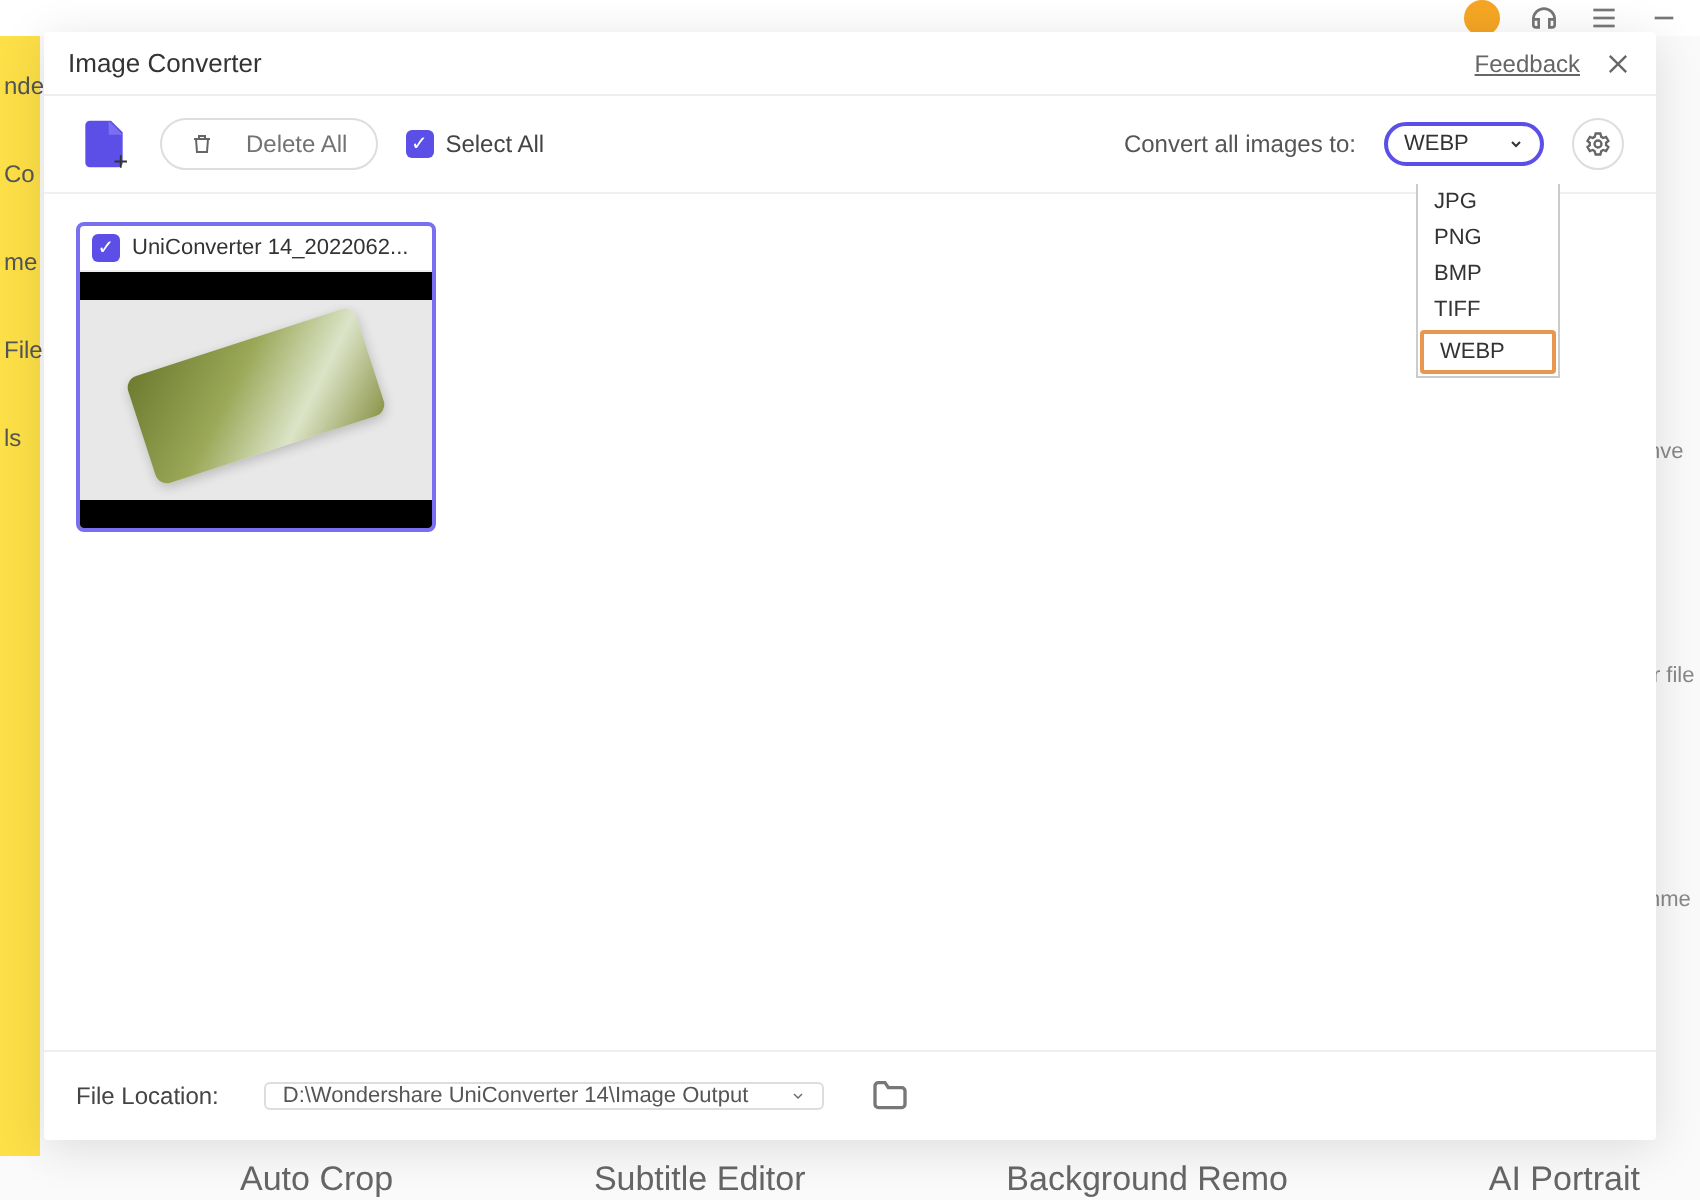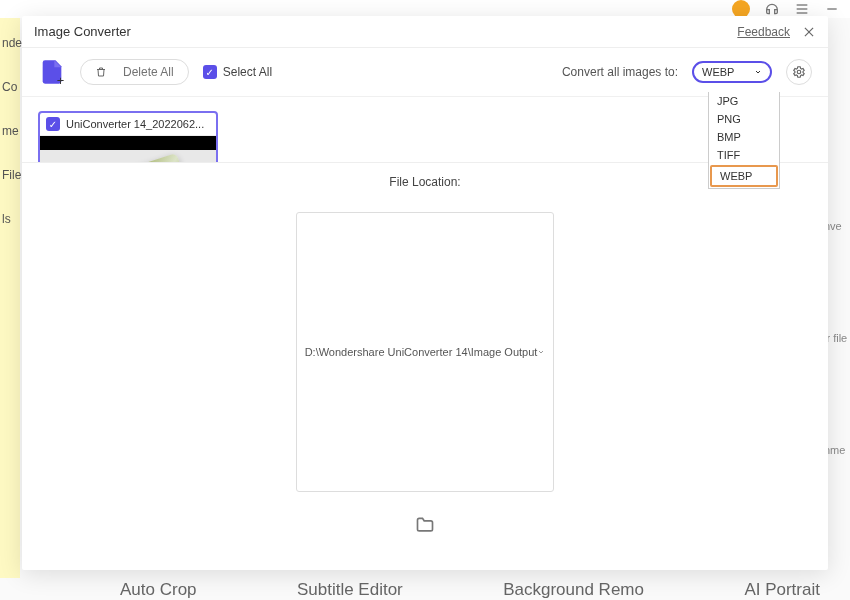--- a/index.html
+++ b/index.html
@@ -2,21 +2,21 @@
 <html><head>
 <meta charset="utf-8">
 <style>
 * { box-sizing: border-box; margin: 0; padding: 0; font-family: -apple-system, Segoe UI, Arial, sans-serif; }
 body { width: 850px; height: 600px; background: #f5f5f7; overflow: hidden; position: relative; }
 
 .bg-app { position: absolute; inset: 0; background: #fafafa; }
 .bg-topbar { position: absolute; top: 0; right: 0; left: 0; height: 18px; background: #fff; display: flex; justify-content: flex-end; align-items: center; gap: 14px; padding-right: 10px; }
 .bg-topbar .avatar { width: 18px; height: 18px; border-radius: 50%; background: #f5a623; }
 .bg-topbar .ico { width: 16px; height: 16px; color: #777; }
-.bg-left { position: absolute; left: 0; top: 18px; width: 20px; height: 560px; background: #fef9c3; display: flex; flex-direction: column; font-size: 12px; color: #555; padding-top: 18px; gap: 30px; }
+.bg-left { position: absolute; left: 0; top: 18px; width: 20px; height: 560px; background: #fde047; display: flex; flex-direction: column; font-size: 12px; color: #555; padding-top: 18px; gap: 30px; }
 .bg-left div { padding-left: 2px; }
 .bg-right { position: absolute; right: 2px; top: 220px; width: 24px; font-size: 11px; color: #888; }
 .bg-right div { margin-bottom: 100px; }
 .bg-bottom { position: absolute; bottom: 0; left: 100px; right: 10px; height: 20px; display: flex; justify-content: space-between; font-size: 17px; color: #666; padding: 0 20px; }
 
 .modal { position: absolute; left: 22px; top: 16px; right: 22px; bottom: 30px; background: #fff; border-radius: 2px; box-shadow: 0 4px 24px rgba(0,0,0,0.12); display: flex; flex-direction: column; }
 .modal-header { display: flex; align-items: center; justify-content: space-between; padding: 8px 12px; border-bottom: 1px solid #eee; }
 .modal-title { font-size: 13px; color: #333; }
 .modal-header-right { display: flex; align-items: center; gap: 12px; }
 .feedback { font-size: 12px; color: #666; text-decoration: underline; cursor: pointer; }
@@ -41,21 +41,21 @@
 .content { flex: 1; padding: 14px 16px; overflow: auto; position: relative; }
 .card { width: 180px; border: 2px solid #7a6ff0; border-radius: 4px; background: #fff; overflow: hidden; }
 .card-top { display: flex; align-items: center; gap: 6px; padding: 4px 6px; border-bottom: 1px solid #eee; }
 .card-name { font-size: 11px; color: #333; white-space: nowrap; overflow: hidden; text-overflow: ellipsis; flex: 1; }
 .thumb { width: 100%; height: 128px; background: #e8e8e8; position: relative; }
 .thumb .bar { position: absolute; left: 0; right: 0; height: 14px; background: #000; }
 .thumb .bar.top { top: 0; } .thumb .bar.bot { bottom: 0; }
 .thumb .mineral { position: absolute; left: 28px; top: 34px; width: 120px; height: 56px; background: linear-gradient(135deg, #6b7a2e 0%, #9aa858 40%, #dce4c8 70%, #8a9346 100%); transform: rotate(-18deg); border-radius: 6px; box-shadow: 0 2px 6px rgba(0,0,0,0.2); }
 .card-caption { text-align: center; font-size: 11px; color: #444; padding: 10px 4px 12px; }
 
-.footer { display: flex; align-items: center; padding: 12px 16px; gap: 23px; border-top: 1px solid #eee; flex-direction: column; }
+.footer { display: flex; align-items: center; padding: 12px 16px; gap: 23px; border-top: 1px solid #eee; }
 .floc-label { font-size: 12px; color: #444; }
 .floc-select { flex: 0 0 280px; height: 14px; border: 1px solid #ddd; border-radius: 3px; font-size: 11px; color: #555; padding: 0 8px; display: flex; align-items: center; justify-content: space-between; cursor: pointer; }
 .folder-btn { width: 20px; height: 20px; cursor: pointer; color: #777; }
 .footer-spacer { flex: 1; }
 .convert-btn { background: #8476f5; color: #fff; border: none; border-radius: 18px; padding: 9px 32px; font-size: 13px; cursor: pointer; }
 
 svg { display: block; }
 </style>
 </head>
 <body>

